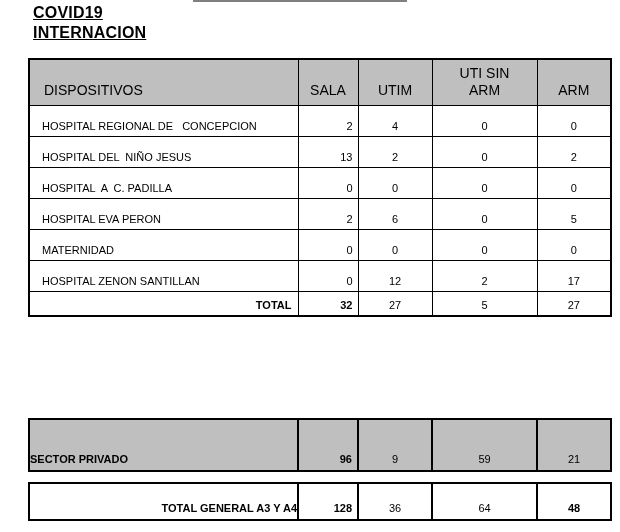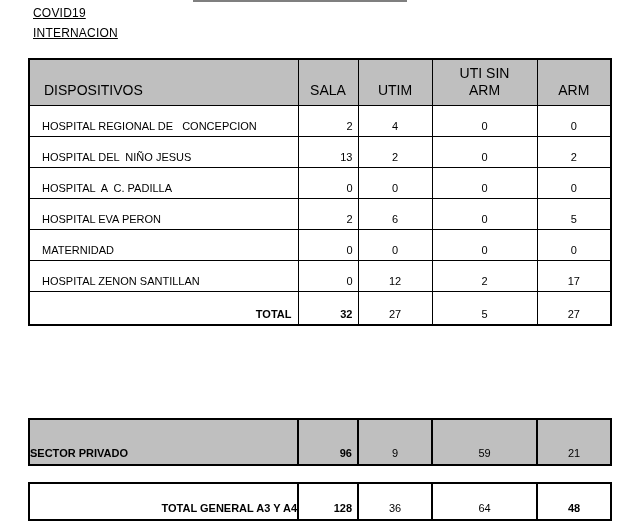--- a/index.html
+++ b/index.html
@@ -23,22 +23,22 @@
     width: 214px;
     height: 2px;
     background: #7f7f7f;
   }
   .titles {
     position: absolute;
     left: 33px;
     top: 3px;
   }
   .title-line {
-    font-size: 12px;
-    font-weight: normal;
+    font-size: 16px;
+    font-weight: bold;
     text-decoration: underline;
     line-height: 20px;
     letter-spacing: 0.2px;
   }
   table {
     border-collapse: collapse;
     table-layout: fixed;
   }
   .main-table {
     position: absolute;
@@ -66,21 +66,21 @@
     text-align: center;
     white-space: pre-line;
     padding-bottom: 6px;
     line-height: 17px;
   }
   .hdr-row th.h-name {
     text-align: left;
     padding-left: 14px;
   }
   .data-row { height: 31px; }
-  .total-row { height: 34px; }
+  .total-row { height: 25px; }
   td.name {
     font-size: 11px;
     text-align: left;
     padding-left: 12px;
     white-space: pre;
   }
   td.num {
     font-size: 11px;
     text-align: center;
   }
@@ -102,21 +102,21 @@
     border: 2px solid #000000;
   }
   .band-table td {
     border: 2px solid #000000;
     vertical-align: bottom;
     padding: 0 0 5px 0;
     overflow: hidden;
   }
   .sector-table { top: 418px; }
   .sector-table td { background: #bfbfbf; }
-  .sector-row { height: 46px; }
+  .sector-row { height: 52px; }
   .general-table { top: 482px; }
   .general-row { height: 37px; }
 </style>
 </head>
 <body>
 
 <div class="page">
 
   <div class="top-line"></div>
 

